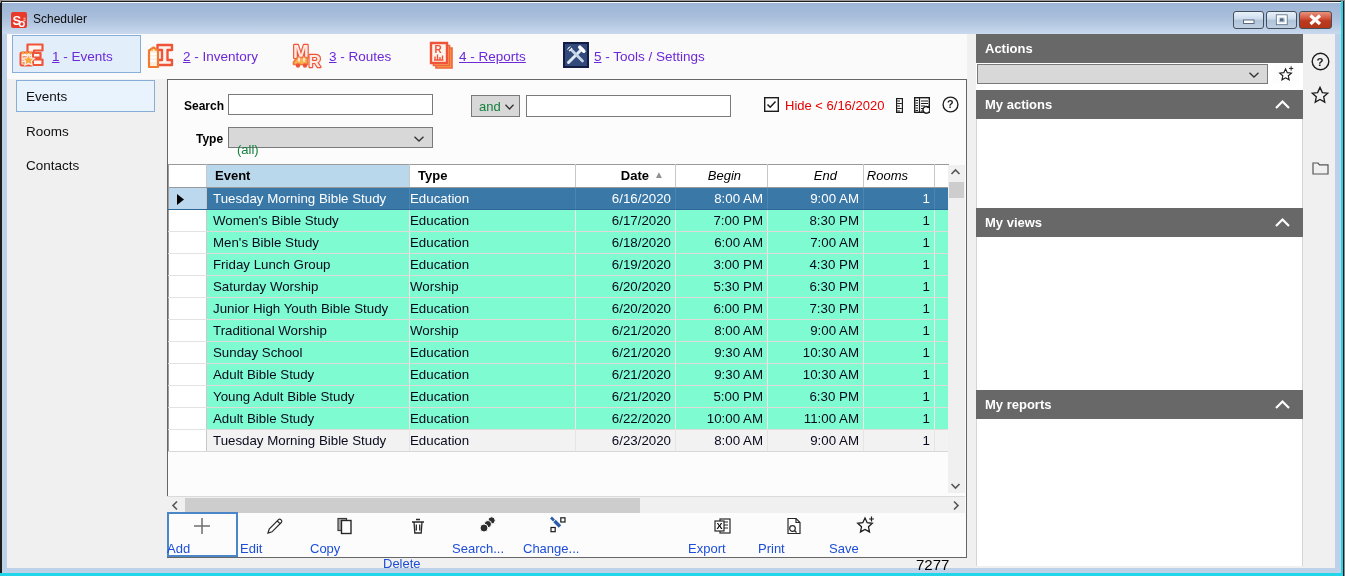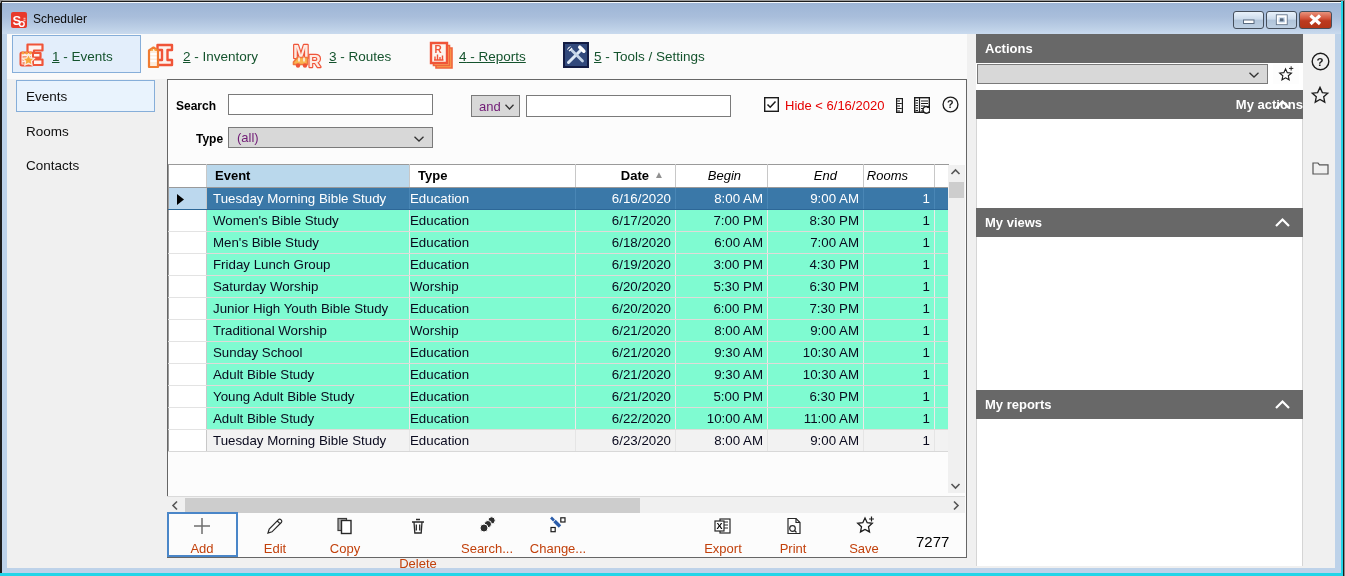--- a/index.html
+++ b/index.html
@@ -21,30 +21,30 @@
 #titlebar{left:2px;top:3px;width:1339px;height:31px;background:linear-gradient(180deg,#9db5d6 0%,#a9bedb 45%,#bccfe6 80%,#c9daee 100%);}
 #title-text{left:33px;top:12px;font-size:12px;color:#0a0a0a;}
 
 .winbtn{position:absolute;top:11px;height:18px;border:1px solid #454f5c;border-radius:3px;box-sizing:border-box;}
 #btn-min{left:1233px;width:31px;background:linear-gradient(180deg,#e9f2fb 0%,#ccdbec 45%,#b0c4da 50%,#bdcfe2 100%);}
 #btn-max{left:1266px;width:31px;background:linear-gradient(180deg,#e9f2fb 0%,#ccdbec 45%,#b0c4da 50%,#bdcfe2 100%);}
 #btn-close{left:1299px;width:33px;background:linear-gradient(180deg,#e8937c 0%,#d4553c 40%,#bc3a1f 55%,#b33517 100%);}
 
 #tabbar{left:7px;top:34px;width:960px;height:45px;background:#fafafa;}
 #tab-events{left:12px;top:35px;width:129px;height:38px;background:#e3eefb;border:1px solid #86aed9;box-sizing:border-box;}
-.tablabel{position:absolute;top:49px;font-size:13.5px;color:#14532d;}
+.tablabel{position:absolute;top:49px;font-size:13.5px;color:#6d28d9;}
 .tablabel u{text-decoration:underline;}
 
 #sidebar-events{left:16px;top:80px;width:139px;height:32px;background:#e9f3fd;border:1px solid #86aed9;box-sizing:border-box;}
 .sideitem{position:absolute;font-size:13.5px;color:#101010;}
 
 #mainpanel{left:167px;top:79px;width:800px;height:479px;background:#fcfcfc;border:1px solid #666;box-sizing:border-box;}
 .lbl{position:absolute;font-weight:bold;font-size:12px;color:#000;}
 .tbox{position:absolute;background:#fff;border:1px solid #7a7a7a;box-sizing:border-box;}
-.combo{position:absolute;background:#d8d8d8;border:1px solid #7a7a7a;box-sizing:border-box;font-size:13px;color:#701a75;}
+.combo{position:absolute;background:#d8d8d8;border:1px solid #7a7a7a;box-sizing:border-box;font-size:13px;color:#15803d;}
 #hide-red{position:absolute;font-size:13px;color:#e60000;}
 
 #grid{left:168px;top:164px;width:780px;height:331px;}
 table{border-collapse:collapse;table-layout:fixed;width:780px;font-size:13.3px;}
 th,td{overflow:hidden;white-space:nowrap;padding:0;}
 thead th{height:23px;font-size:13px;background:#fff;border-right:1px solid #c8c8c8;border-bottom:1px solid #9a9a9a;border-top:1px solid #9a9a9a;font-weight:bold;text-align:left;padding-left:8px;box-sizing:border-box;vertical-align:top;padding-top:3px;}
 thead th.selh{border-left:1px solid #9a9a9a;}
 thead th.num{text-align:right;padding-left:0;padding-right:26px;}
 thead th.hi{font-weight:normal;font-style:italic;}
 #sortarr{position:absolute;margin-left:5px;font-size:10px;color:#909090;margin-top:1px;}
@@ -56,21 +56,21 @@
 tbody tr.sel td.selc{background:#bcd8ee;text-align:left;padding-left:7px;border-right:1px solid #c8c8c8;border-left:1px solid #9a9a9a;}
 tbody tr.sel td.selc svg{vertical-align:middle;}
 tbody tr.white td{background:#f2f2f2;border-right-color:#e5e5e5;border-bottom-color:#d8d8d8;}
 tbody tr.white td.selc{background:#fff;border-right-color:#c8c8c8;}
 #vscroll{left:948px;top:165px;width:17px;height:328px;background:#f0f0f0;}
 #hscroll{left:167px;top:496px;width:798px;height:17px;background:#f0f0f0;border-top:1px solid #dadada;box-sizing:border-box;}
 .sbtn{position:absolute;width:15px;height:15px;background:#f0f0f0;text-align:center;}
 #toolbar{left:168px;top:513px;width:797px;height:44px;background:#fcfcfc;}
 #addbox{left:167px;top:512px;width:71px;height:45px;border:2px solid #4a86c8;box-sizing:border-box;}
 .tbicon{position:absolute;}
-.tblabel{position:absolute;top:541px;font-size:13px;color:#c2410c;text-align:center;}
+.tblabel{position:absolute;top:541px;font-size:13px;color:#1d4ed8;text-align:left;}
 #rpanel{left:976px;top:34px;width:327px;height:532px;}
 .rphead{position:absolute;left:0;width:327px;height:29px;background:#686868;color:#fff;font-weight:bold;font-size:13px;line-height:29px;padding-left:9px;box-sizing:border-box;}
 .rpchev{position:absolute;right:12px;top:9px;}
 .rpchev svg{display:block;}
 .rpwhite{position:absolute;left:0;width:327px;background:#fff;border-left:1px solid #d5d5d5;border-right:1px solid #d5d5d5;box-sizing:border-box;}
 </style>
 </head>
 <body>
 <div class="abs" id="titlebar"></div>
 <div class="abs" id="frame-top1"></div>
@@ -149,28 +149,28 @@
 <path d="M5 4.5 L17.5 17" stroke="#c5d5e8" stroke-width="2.8" stroke-linecap="round"></path>
 <path d="M5.8 2.2 A4.4 4.4 0 0 0 2.2 5.8 L4.6 7.4 L7.4 4.6 Z" fill="#fff"></path>
 <path d="M2.6 6.8 L6.8 2.6" stroke="#32497c" stroke-width="1.4"></path>
 </svg></div>
 <div class="tablabel" style="left:594px;"><u>5</u> - Tools / Settings</div>
 <div class="abs" id="sidebar-events"></div>
 <div class="sideitem" style="left:26px;top:89px;">Events</div>
 <div class="sideitem" style="left:26px;top:124px;">Rooms</div>
 <div class="sideitem" style="left:26px;top:158px;">Contacts</div>
 <div class="abs" id="mainpanel"></div>
-<div class="lbl" style="left:176px;top:99px;">Search</div>
+<div class="lbl" style="left:184px;top:99px;">Search</div>
 <div class="tbox" style="left:228px;top:94px;width:205px;height:21px;"></div>
 <div class="combo" style="left:471px;top:95px;width:49px;height:22px;padding:3px 0 0 7px;">and<svg style="position:absolute;right:5px;top:8px;" width="9" height="6" viewBox="0 0 9 6">
       <path d="M0.5 0.8 L4.5 5 L8.5 0.8" stroke="#333" stroke-width="1.3" fill="none"></path>
     </svg></div>
 <div class="tbox" style="left:526px;top:95px;width:205px;height:22px;"></div>
 <div class="lbl" style="left:196px;top:132px;">Type</div>
-<div class="combo" style="left:228px;top:127px;width:205px;height:21px;padding:2px 0 0 8px;">(all)<svg style="position:absolute;right:8px;top:8px;" width="10" height="6" viewBox="0 0 10 6">
+<div class="combo" style="left:228px;top:127px;width:205px;height:21px;padding:14px 0 0 8px;">(all)<svg style="position:absolute;right:8px;top:8px;" width="10" height="6" viewBox="0 0 10 6">
       <path d="M0.5 0.8 L5 5 L9.5 0.8" stroke="#333" stroke-width="1.3" fill="none"></path>
     </svg></div>
 <div id="hide-red" style="left:785px;top:98px;">Hide &lt; 6/16/2020</div>
 <div class="abs" style="left:764px;top:97px;"><svg width="15" height="15" viewBox="0 0 15 15">
       <rect x="0.7" y="0.7" width="13.6" height="13.6" fill="#fff" stroke="#1c1c1c" stroke-width="1.4"></rect>
       <path d="M3.5 7.5 L6.2 10.2 L11.5 4.4" stroke="#1c1c1c" stroke-width="1.5" fill="none"></path>
     </svg></div>
 <div class="abs" style="left:896px;top:98px;"><svg width="7" height="15" viewBox="0 0 7 15">
       <rect x="0.6" y="0.6" width="5.8" height="13.8" fill="#fff" stroke="#1c1c1c" stroke-width="1.2"></rect>
       <path d="M1.2 3 H4 M1.2 5.5 H5.8 M1.2 8 H4 M1.2 10.5 H5.8 M1.2 13 H4" stroke="#1c1c1c" stroke-width="1"></path>
@@ -417,21 +417,21 @@
   <div class="combo" style="left:1px;top:30px;width:291px;height:20px;">
       <svg style="position:absolute;right:8px;top:7px;" width="10" height="6" viewBox="0 0 10 6">
         <path d="M0.5 0.8 L5 5 L9.5 0.8" stroke="#333" stroke-width="1.3" fill="none"></path>
       </svg>
     </div>
   <div class="abs" style="left:297px;top:30px;width:26px;height:20px;background:#fdfdfd;"></div>
   <div class="abs" style="left:301px;top:31px;"><svg width="18" height="18" viewBox="0 0 21 21">
         <path d="M10 4.5 L12 8.9 L16.8 9.4 L13.2 12.6 L14.2 17.3 L10 14.9 L5.8 17.3 L6.8 12.6 L3.2 9.4 L8 8.9 Z" fill="none" stroke="#1c1c1c" stroke-width="1.3"></path>
         <path d="M16.5 1.5 V6.5 M14 4 H19" stroke="#1c1c1c" stroke-width="1.1"></path>
       </svg></div>
-  <div class="rphead" style="top:56px;text-align:right;">My actions<span class="rpchev">
+  <div class="rphead" style="top:56px;">My actions<span class="rpchev">
         <svg width="17" height="11" viewBox="0 0 17 11">
           <path d="M2 9 L8.5 2.5 L15 9" stroke="#fff" stroke-width="2.2" fill="none"></path>
         </svg>
       </span></div>
   <div class="rpwhite" style="top:85px;height:89px;"></div>
   <div class="rphead" style="top:174px;">My views<span class="rpchev">
         <svg width="17" height="11" viewBox="0 0 17 11">
           <path d="M2 9 L8.5 2.5 L15 9" stroke="#fff" stroke-width="2.2" fill="none"></path>
         </svg>
       </span></div>
@@ -448,13 +448,13 @@
       <circle cx="9.5" cy="9.5" r="8.3" fill="none" stroke="#1c1c1c" stroke-width="1.4"></circle>
       <text x="5.6" y="13.6" font-size="11.5" font-weight="bold" fill="#1c1c1c" font-family="Liberation Sans">?</text>
     </svg></div>
 <div class="abs" style="left:1310px;top:85px;"><svg width="20" height="20" viewBox="0 0 21 21">
       <path d="M10.5 2.5 L13 8 L18.6 8.6 L14.4 12.4 L15.5 18 L10.5 15.2 L5.5 18 L6.6 12.4 L2.4 8.6 L8 8 Z" fill="none" stroke="#1c1c1c" stroke-width="1.4"></path>
     </svg></div>
 <div class="abs" style="left:1312px;top:161px;"><svg width="17" height="14" viewBox="0 0 17 14">
       <path d="M1 13 V2 H6 L7.5 3.8 H16 V13 Z" fill="none" stroke="#555" stroke-width="1.2"></path>
     </svg></div>
 
-<div style="position:absolute;left:916px;top:533px;font-size:15px;color:#000;">7277</div>
+<div style="position:absolute;left:916px;top:556px;font-size:15px;color:#000;">7277</div>
 
 </body></html>

